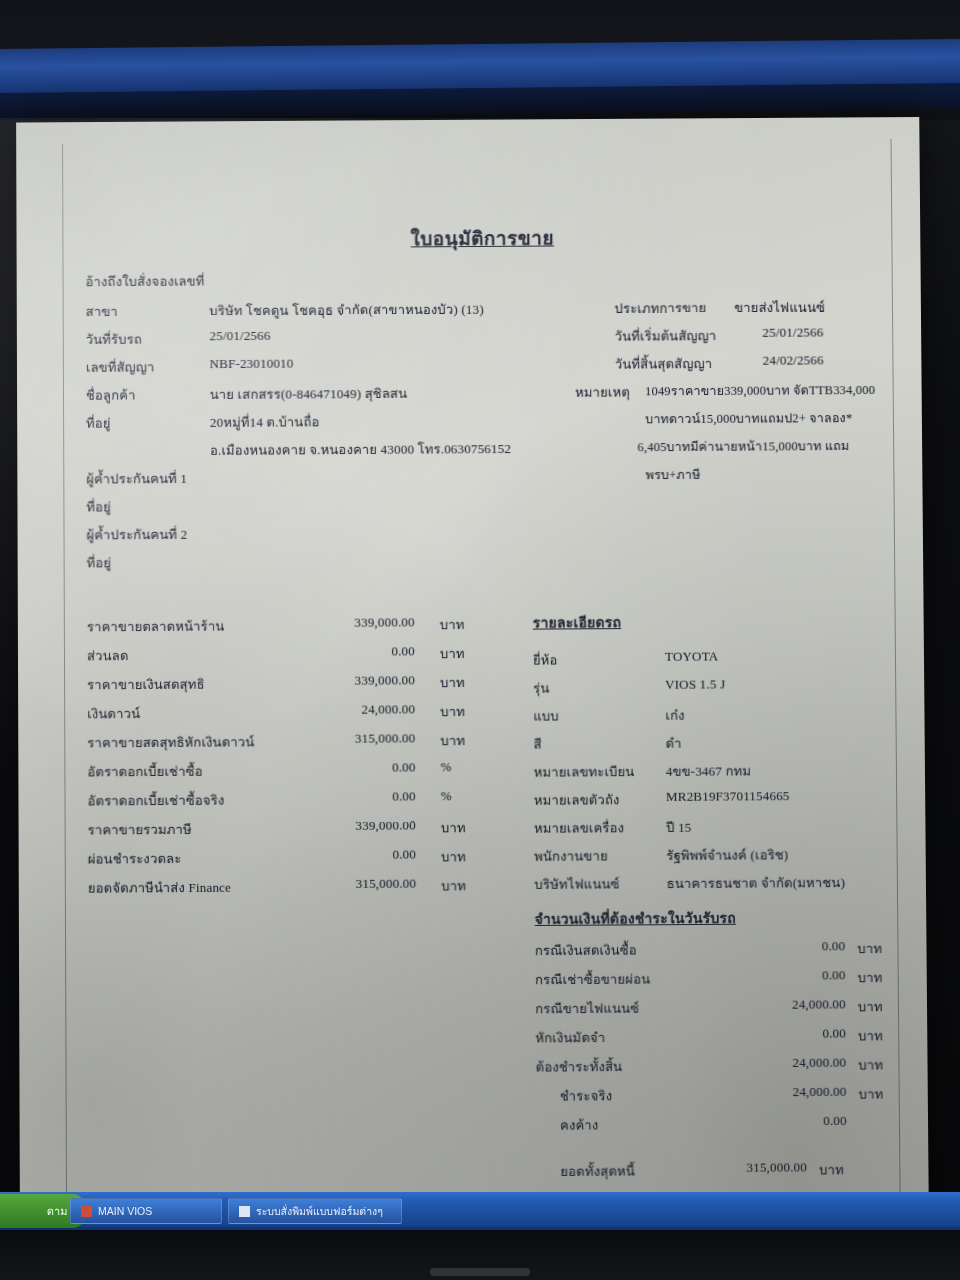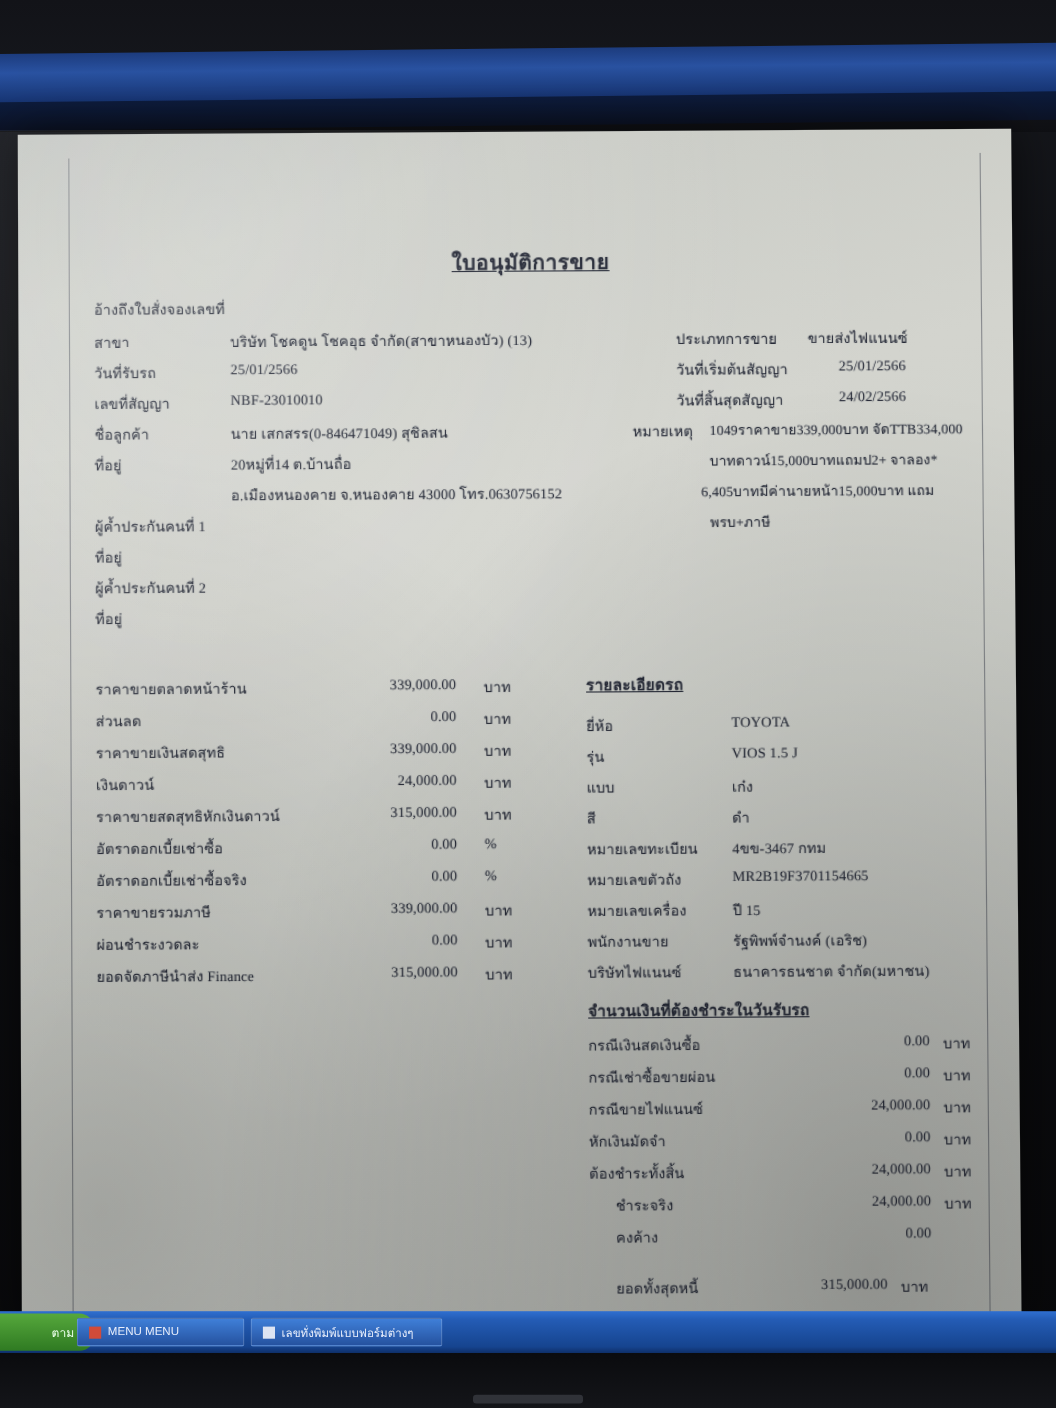--- a/index.html
+++ b/index.html
@@ -305,25 +305,25 @@
       <div class="txt t13 num" style="left:620px; top:1020px; width:118px;">315,000.00</div>
       <div class="txt t13" style="left:750px; top:1020px;">บาท</div>
 
     </div>
   </div>
 
   <div id="taskbar">
     <div id="tb-start">ตาม นี้</div>
     <div class="tb-item" style="left:70px; width:130px;">
       <span class="tb-ico"></span>
-      <span>MENU MENU</span>
+      <span>MAIN VIOS</span>
     </div>
     <div class="tb-item" style="left:228px; width:152px;">
       <span class="tb-ico doc"></span>
-      <span>เลขทั่งพิมพ์แบบฟอร์มต่างๆ</span>
+      <span>ระบบสั่งพิมพ์แบบฟอร์มต่างๆ</span>
     </div>
   </div>
 
   <div id="screen-bottom"></div>
   <div id="notch"></div>
 
   <div class="glare" style="left:0;top:118px;width:960px;height:1090px;
        background:radial-gradient(ellipse at 20% 8%, rgba(255,255,255,.10), rgba(255,255,255,0) 45%);"></div>
 </div>
 

